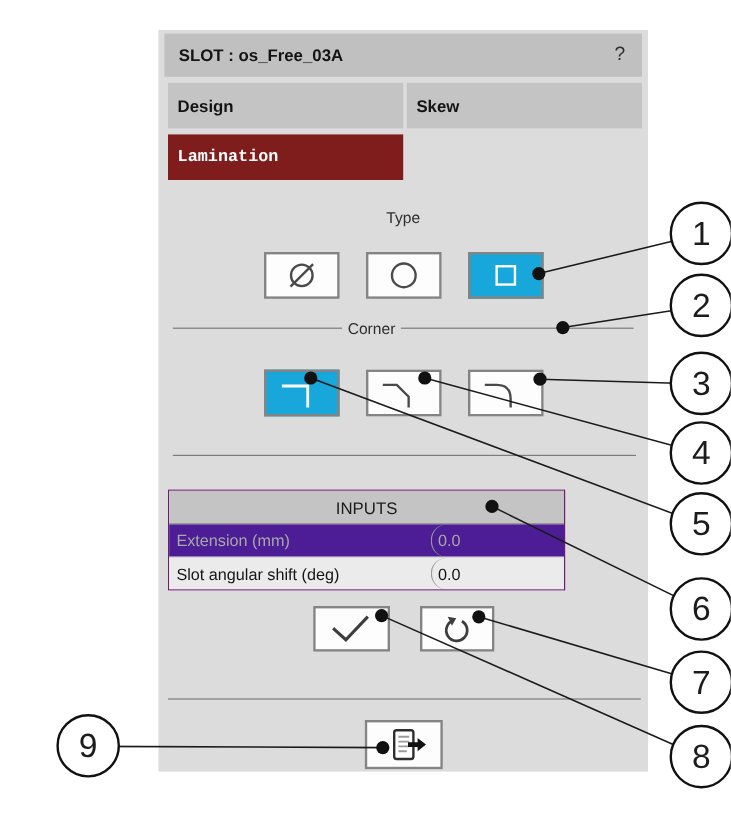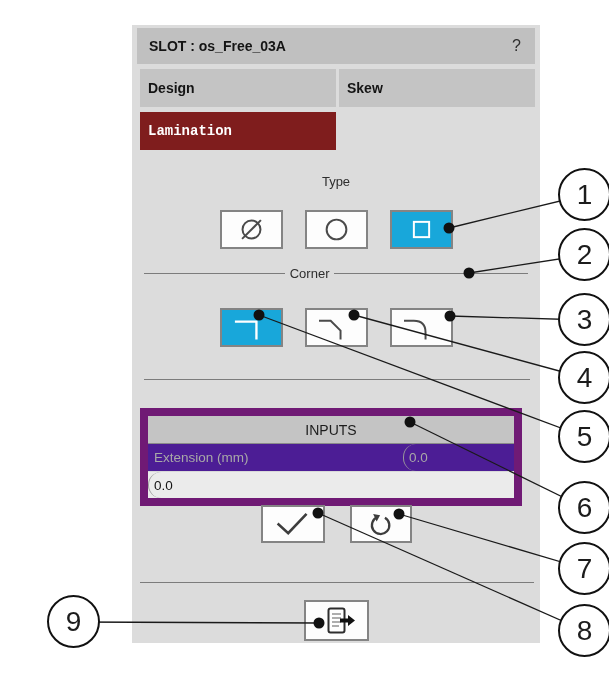--- a/index.html
+++ b/index.html
@@ -39,22 +39,22 @@
   .btn-row {
     position:absolute; left:0; width:100%; display:flex;
     justify-content:center; gap:22px;
   }
   .sqbtn {
     width:63px; height:39px; background:#fdfdfd; border:2px solid #848484;
     display:flex; align-items:center; justify-content:center; cursor:pointer; padding:0;
   }
   .sqbtn.selected { background:#18a7da; }
   .inputs-table {
-    position:absolute; left:8px; top:383px; width:382px;
-    border:8px solid #701a75; background:#fbfbfb;
+    position:absolute; left:8px; top:383px; width:331px;
+    border:1px solid #701a75; background:#fbfbfb;
   }
   .inputs-header {
     height:28px; background:#c4c4c4; border-bottom:1px solid #8a8a8a;
     display:flex; align-items:center; justify-content:center;
     font-size:14px; color:#1c1c1c;
   }
   .inputs-row { display:flex; height:27px; font-size:13.5px; }
   .inputs-row + .inputs-row { border-top:1px solid #d9d9d9; }
   .inputs-row .cell-label { flex:1; display:flex; align-items:center; padding-left:6px; }
   .inputs-row .cell-value {
@@ -149,20 +149,21 @@
 
     <div class="plain-divider" style="top:354px;"></div>
 
     <div class="inputs-table">
       <div class="inputs-header">INPUTS</div>
       <div class="inputs-row disabled">
         <div class="cell-label">Extension (mm)</div>
         <div class="cell-value">0.0</div>
       </div>
       <div class="inputs-row enabled">
+        <div class="cell-label">Slot angular shift (deg)</div>
         <div class="cell-value">0.0</div>
       </div>
     </div>
 
     <div class="action-row">
       <button class="sqbtn" style="width:64px;height:38px;">
         <svg width="60" height="34" viewBox="0 0 63 39">
           <path d="M15,20 L26,30 L46,9" fill="none" stroke="#3d3d3d" stroke-width="3" stroke-linecap="square"></path>
         </svg>
       </button>

